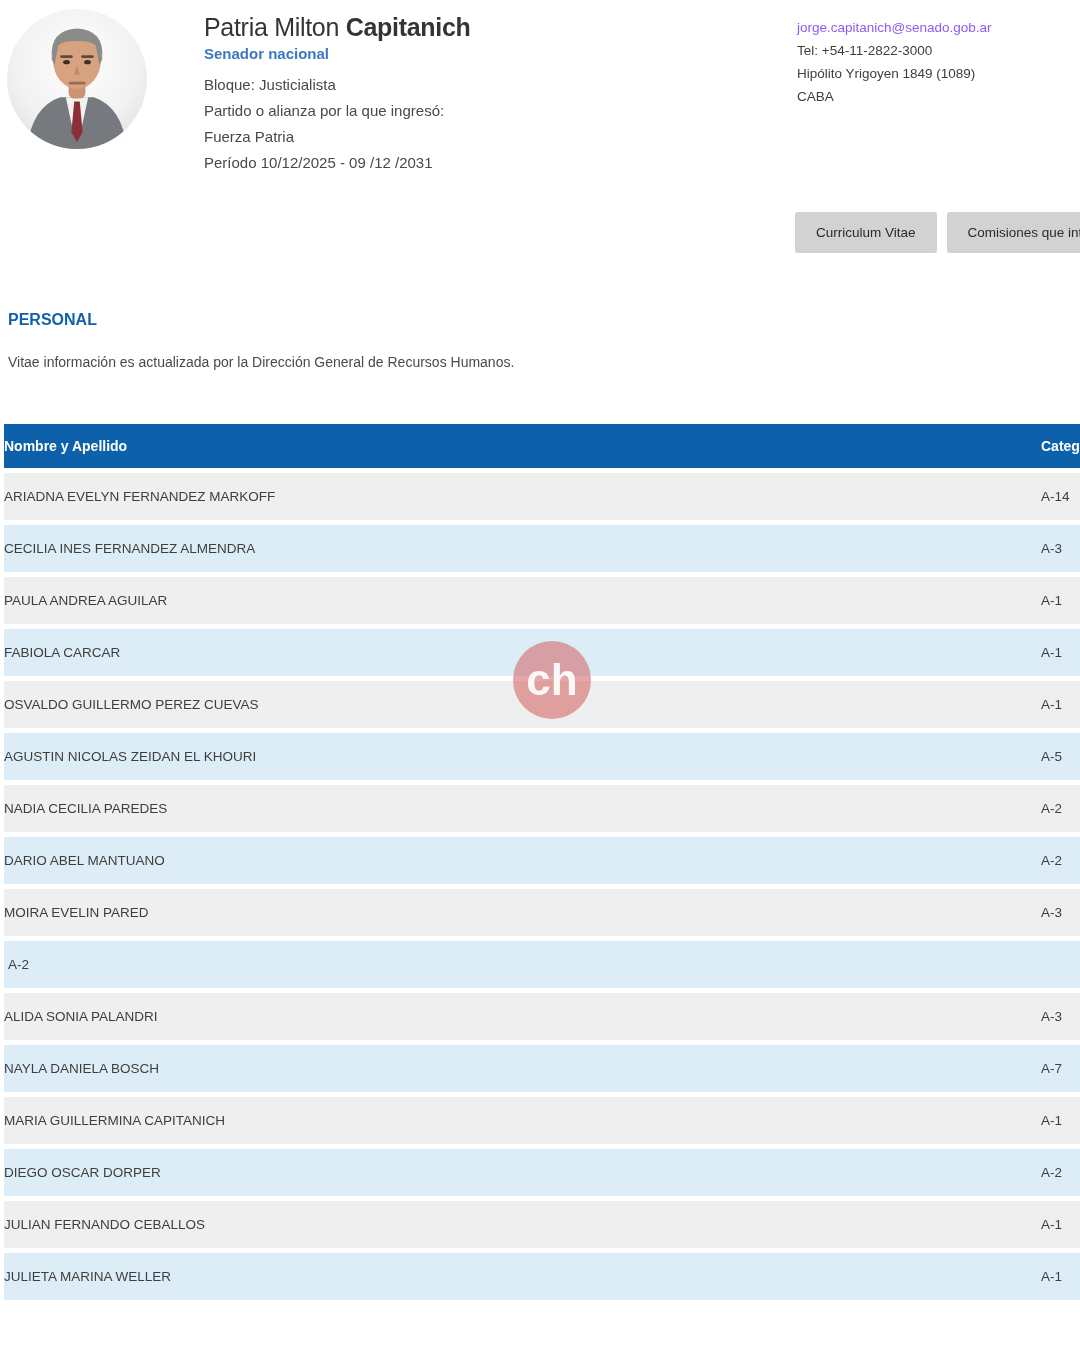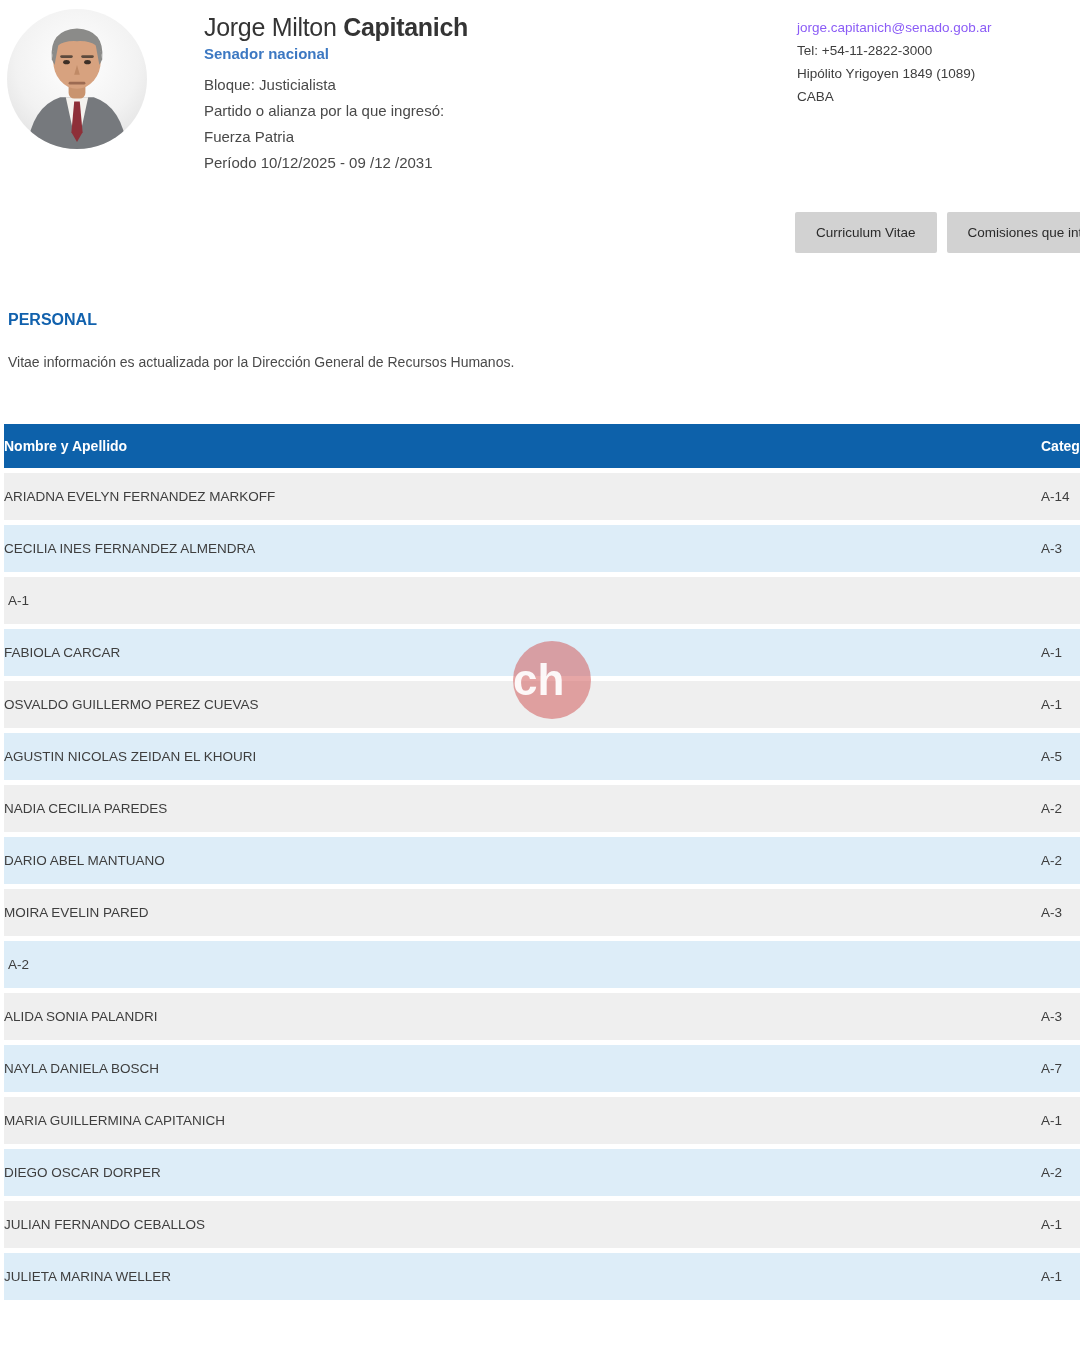--- a/index.html
+++ b/index.html
@@ -60,21 +60,21 @@
     margin-bottom: 5px;
   }
   .row-gray { background: #efefef; }
   .row-blue { background: #ddedf8; }
 
   
   .watermark {
     position: absolute; left: 513px; top: 641px;
     width: 78px; height: 78px; border-radius: 50%;
     background: rgba(210, 92, 92, 0.55);
-    display: flex; align-items: center; 
+    display: flex; align-items: center; justify-content: center;
     color: rgba(255,255,255,0.92);
     font-size: 44px; font-weight: bold;
     pointer-events: none;
   }
 </style>
 </head>
 <body>
 
 <div class="avatar">
   <svg viewBox="0 0 100 100">
@@ -97,21 +97,21 @@
     <rect x="53" y="33" width="9" height="2" rx="1" fill="#5c4a3d"></rect>
     <ellipse cx="42.5" cy="38" rx="2.4" ry="1.5" fill="#3c2f27"></ellipse>
     <ellipse cx="57.5" cy="38" rx="2.4" ry="1.5" fill="#3c2f27"></ellipse>
 
     <path d="M50 40 L48 47 L52 47 Z" fill="#c08a66"></path>
     <rect x="44" y="52" width="12" height="2" rx="1" fill="#9c6b52"></rect>
   </svg>
 </div>
 
 <div class="profile-info">
-  <div class="profile-name"><span>Jorge Milton </span><span class="bold">Capitanich</span></div>
+  <div class="profile-name"><span>Patria Milton </span><span class="bold">Capitanich</span></div>
   <div class="profile-role">Senador nacional</div>
   <div class="profile-lines">
     <div>Bloque: Justicialista</div>
     <div>Partido o alianza por la que ingresó:</div>
     <div>Fuerza Patria</div>
     <div>Período 10/12/2025 - 09 /12 /2031</div>
   </div>
 </div>
 
 <div class="contact">
@@ -139,20 +139,21 @@
     <div class="col-name">ARIADNA EVELYN FERNANDEZ MARKOFF</div>
     <div class="col-cat">A-14</div>
   </div>
 
   <div class="row row-blue">
     <div class="col-name">CECILIA INES FERNANDEZ ALMENDRA</div>
     <div class="col-cat">A-3</div>
   </div>
 
   <div class="row row-gray">
+    <div class="col-name">PAULA ANDREA AGUILAR</div>
     <div class="col-cat">A-1</div>
   </div>
 
   <div class="row row-blue">
     <div class="col-name">FABIOLA CARCAR</div>
     <div class="col-cat">A-1</div>
   </div>
 
   <div class="row row-gray">
     <div class="col-name">OSVALDO GUILLERMO PEREZ CUEVAS</div>

